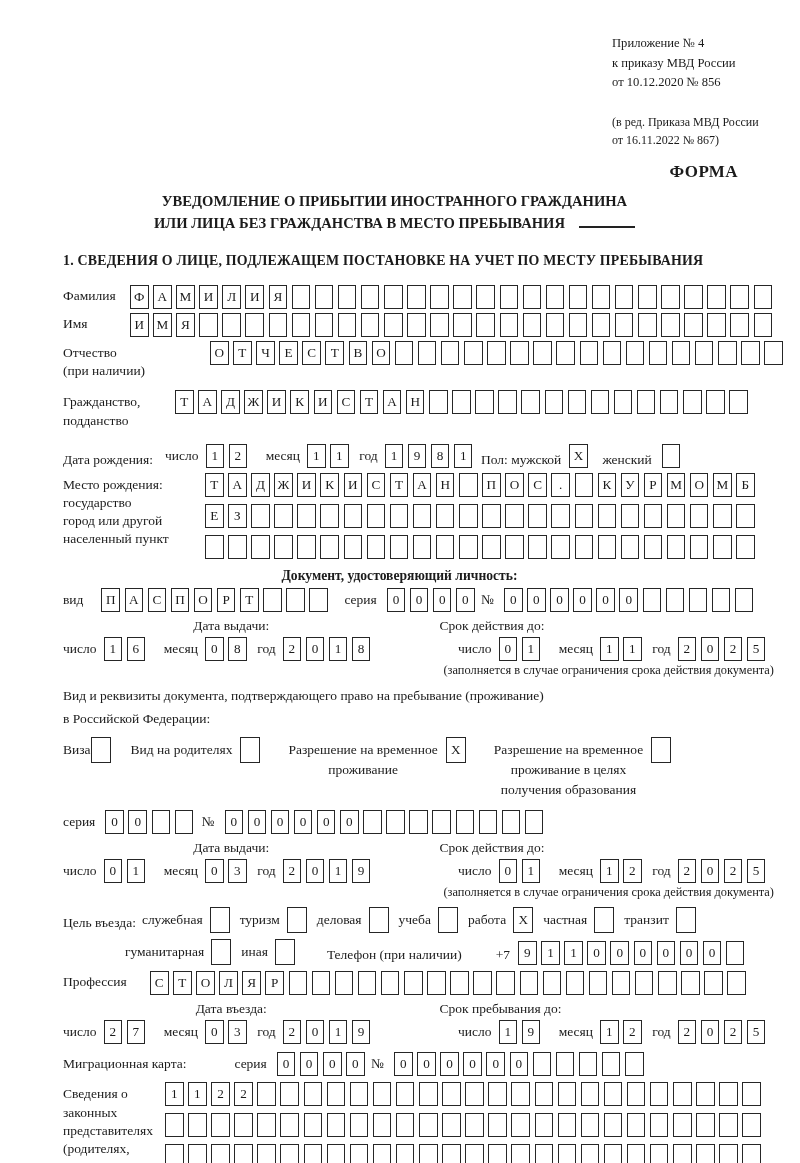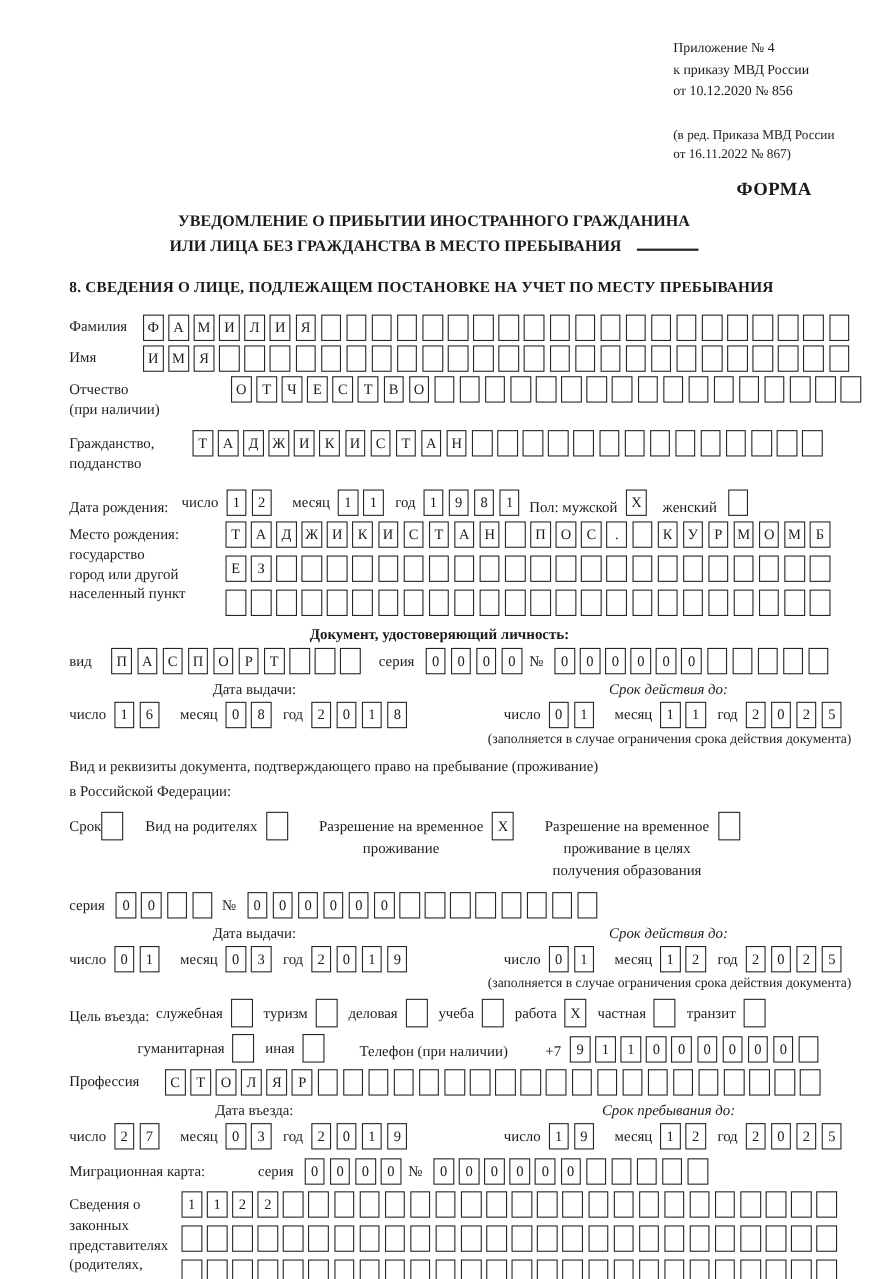--- a/index.html
+++ b/index.html
@@ -17,21 +17,21 @@
   .lbl{padding-top:3px;flex:0 0 auto;}
   .lbl.two div{line-height:1.35;}
   .w67{width:67px;}.w147{width:147px;}.w112{width:112px;}.w142{width:142px;}.w87{width:87px;}.w102{width:102px;}
   .cells{display:flex;flex:0 0 auto;}
   .cell{flex:0 0 auto;width:18.5px;height:24px;box-sizing:border-box;border:1.6px solid #262626;
         margin-right:4.6px;display:flex;align-items:center;justify-content:center;font-size:13.2px;}
   .stack .cells{margin-bottom:7px;}
   .dochead{text-align:center;font-weight:bold;font-size:13.6px;margin:2px 40px 4px 0;}
   .dheads{display:flex;font-size:13.5px;margin:4px 0 3px 0;}
   .dh-l{width:340px;text-align:center;}
-  .dh-r{width:340px;text-align:center;margin-left:40px;font-style:italic;}
+  .dh-r{width:340px;text-align:left;margin-left:40px;}
   .drow{display:flex;align-items:flex-end;margin-bottom:2px;}
   .dg{display:flex;align-items:center;flex:0 0 auto;}
   .dg .lbl{padding:0;margin-right:7px;}
   .dg .mlb{margin-left:14px;}
   .dgl{width:395px;}
   .note{font-size:12.4px;text-align:right;margin:1px 2px 7px 0;}
   .intro{font-size:13.5px;line-height:1.7;}
   .cbrow{display:flex;align-items:flex-start;margin:6px 0 10px 0;}
   .cbrow .cell{width:20px;height:26px;margin-right:0;}
   .cbl{padding-top:5px;}
@@ -59,21 +59,21 @@
     <div class="sm">от 16.11.2022 № 867)</div>
   </div>
 
   <div class="forma">ФОРМА</div>
 
   <div class="title">
     <div>УВЕДОМЛЕНИЕ О ПРИБЫТИИ ИНОСТРАННОГО ГРАЖДАНИНА</div>
     <div><span>ИЛИ ЛИЦА БЕЗ ГРАЖДАНСТВА В МЕСТО ПРЕБЫВАНИЯ</span><span class="blank"></span></div>
   </div>
 
-  <div class="sec">8. СВЕДЕНИЯ О ЛИЦЕ, ПОДЛЕЖАЩЕМ ПОСТАНОВКЕ НА УЧЕТ ПО МЕСТУ ПРЕБЫВАНИЯ</div>
+  <div class="sec">1. СВЕДЕНИЯ О ЛИЦЕ, ПОДЛЕЖАЩЕМ ПОСТАНОВКЕ НА УЧЕТ ПО МЕСТУ ПРЕБЫВАНИЯ</div>
 
   <div class="row">
     <div class="lbl w67">Фамилия</div>
     <div class="cells">
         <span class="cell">Ф</span>
         <span class="cell">А</span>
         <span class="cell">М</span>
         <span class="cell">И</span>
         <span class="cell">Л</span>
         <span class="cell">И</span>
@@ -408,21 +408,21 @@
         </span>
     </span>
   </div>
 
   <div class="note">(заполняется в случае ограничения срока действия документа)</div>
 
   <div class="intro">Вид и реквизиты документа, подтверждающего право на пребывание (проживание)</div>
   <div class="intro">в Российской Федерации:</div>
 
   <div class="cbrow">
-    <span class="lbl cbl" style="padding-right:0">Срок</span>
+    <span class="lbl cbl" style="padding-right:0">Виза</span>
     <span class="cells">
         <span class="cell"></span>
       </span>
     <span class="lbl cbl ml20">Вид на родителях</span>
     <span class="cells ml8">
         <span class="cell"></span>
       </span>
     <span class="cbgroup ml28">
       <span class="cbtext">
         <div>Разрешение на временное</div>

